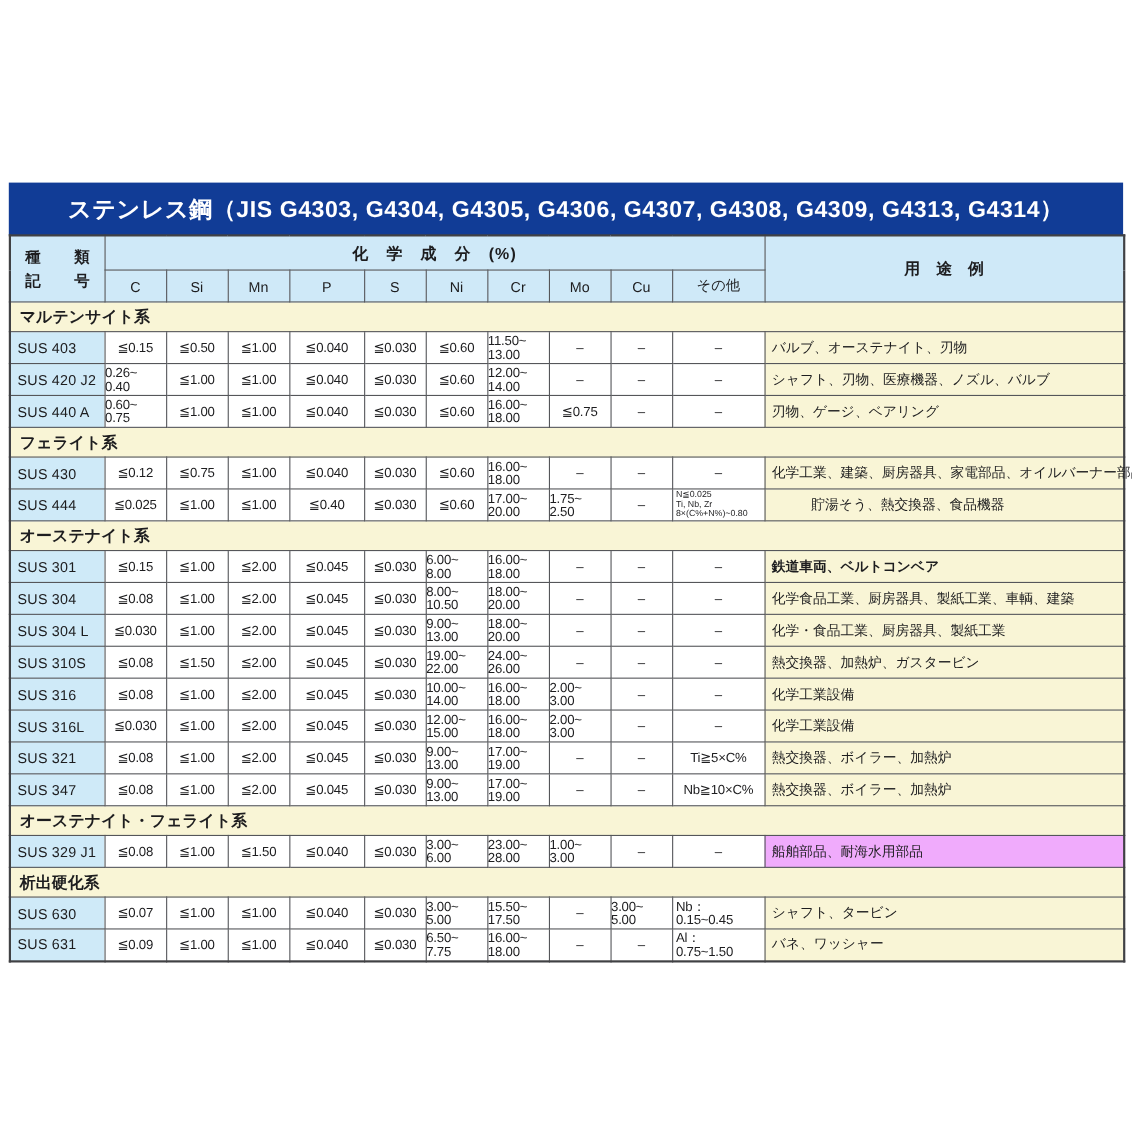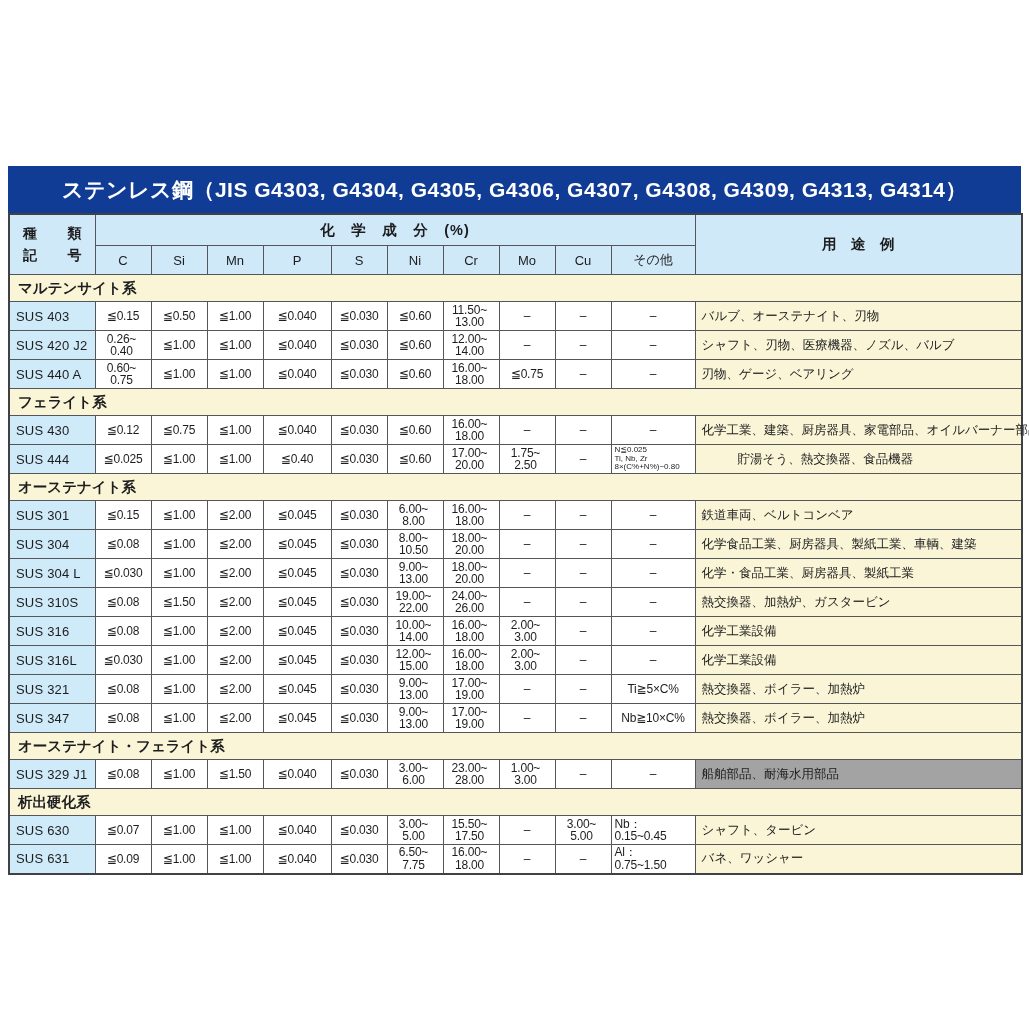--- a/index.html
+++ b/index.html
@@ -31,21 +31,21 @@
     padding-left:8px;vertical-align:middle;
   }
   tr.data-row{height:29px;}
   td.code{
     font-size:13px;text-align:left;padding-left:6px;vertical-align:middle;letter-spacing:0.2px;
   }
   td.chem{
     font-size:12px;text-align:center;vertical-align:middle;letter-spacing:-0.2px;background:#ffffff;
   }
   td.chem.lines div{line-height:12.5px;}
-  td.chem.align-right{text-align:center;padding-right:3px;}
+  td.chem.align-right{text-align:left;padding-right:3px;}
   td.chem.align-left{text-align:left;padding-left:3px;}
   td.chem.small{font-size:8px;letter-spacing:0;}
   td.chem.small div{line-height:8.5px;}
   td.usage{
     font-size:12.5px;text-align:left;padding-left:6px;vertical-align:middle;
   }
 </style>
 </head>
 <body>
 
@@ -216,21 +216,21 @@
               <div>6.00~</div>
               <div>8.00</div>
             </td>
             <td class="chem lines align-right">
               <div>16.00~</div>
               <div>18.00</div>
             </td>
             <td class="chem">–</td>
             <td class="chem">–</td>
             <td class="chem">–</td>
-            <td class="usage" style="background: rgb(249, 245, 214);">鉄道車両、ベルトコンベア</td>
+            <td class="usage" style="background: rgb(249, 245, 214); font-weight: bold;">鉄道車両、ベルトコンベア</td>
           </tr>
           <tr class="data-row">
             <td class="code" style="background: rgb(207, 234, 248);">SUS 304</td>
             <td class="chem">≦0.08</td>
             <td class="chem">≦1.00</td>
             <td class="chem">≦2.00</td>
             <td class="chem">≦0.045</td>
             <td class="chem">≦0.030</td>
             <td class="chem lines align-right">
               <div>8.00~</div>
@@ -388,21 +388,21 @@
             <td class="chem lines align-right">
               <div>23.00~</div>
               <div>28.00</div>
             </td>
             <td class="chem lines align-right">
               <div>1.00~</div>
               <div>3.00</div>
             </td>
             <td class="chem">–</td>
             <td class="chem">–</td>
-            <td class="usage" style="background: #a3a3a3;">船舶部品、耐海水用部品</td>
+            <td class="usage" style="background: #f0abfc;">船舶部品、耐海水用部品</td>
           </tr>
           <tr class="section-row">
             <td colspan="12" style="background: rgb(249, 245, 214);">析出硬化系</td>
           </tr>
           <tr class="data-row">
             <td class="code" style="background: rgb(207, 234, 248);">SUS 630</td>
             <td class="chem">≦0.07</td>
             <td class="chem">≦1.00</td>
             <td class="chem">≦1.00</td>
             <td class="chem">≦0.040</td>

